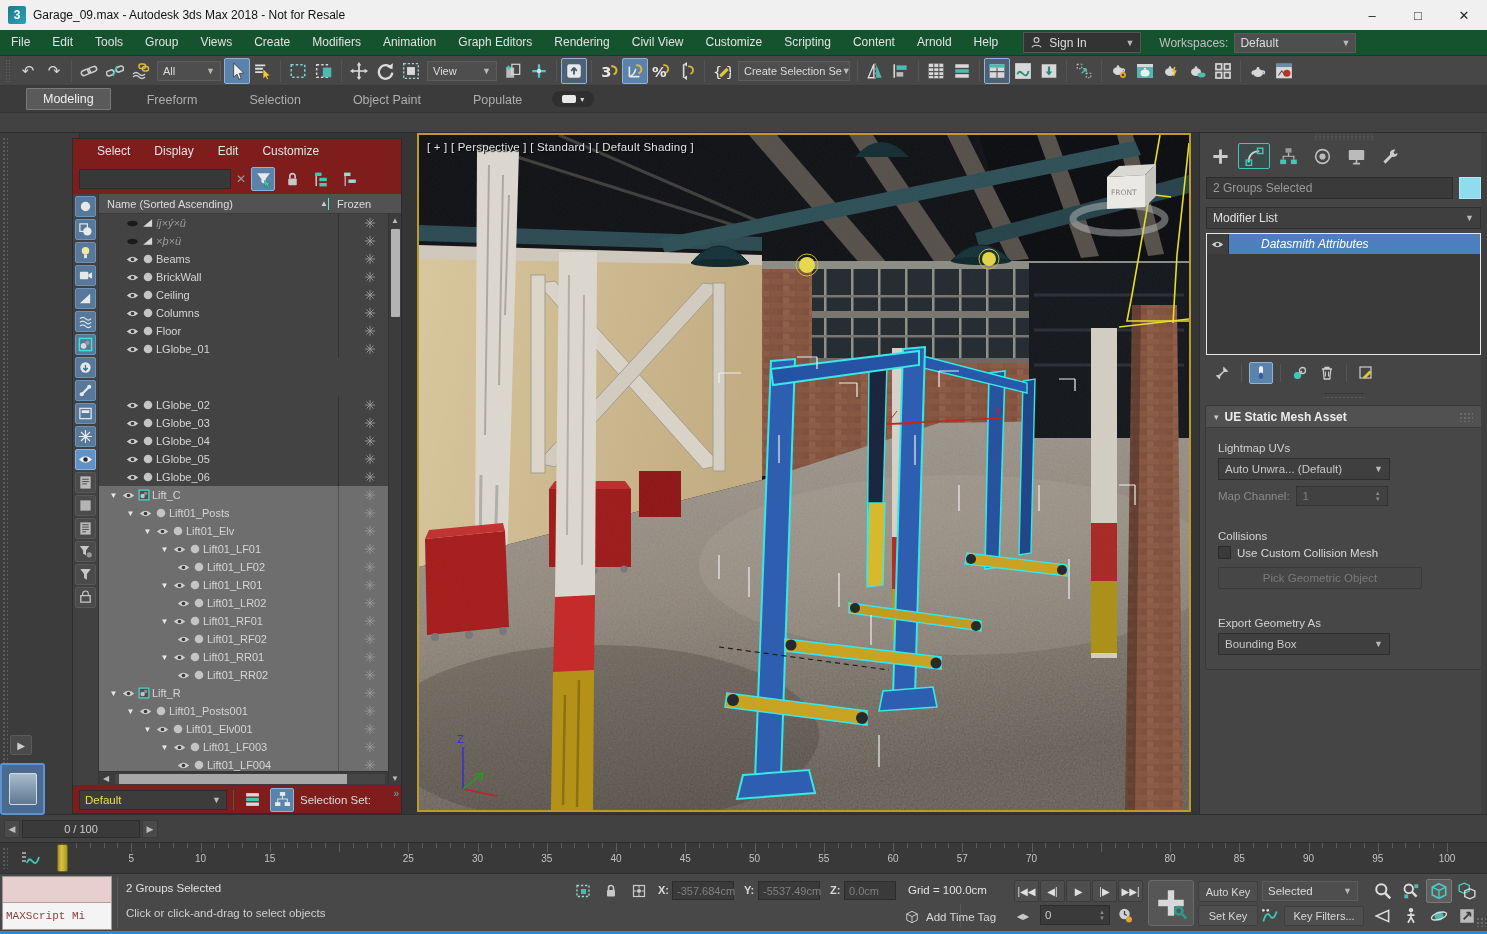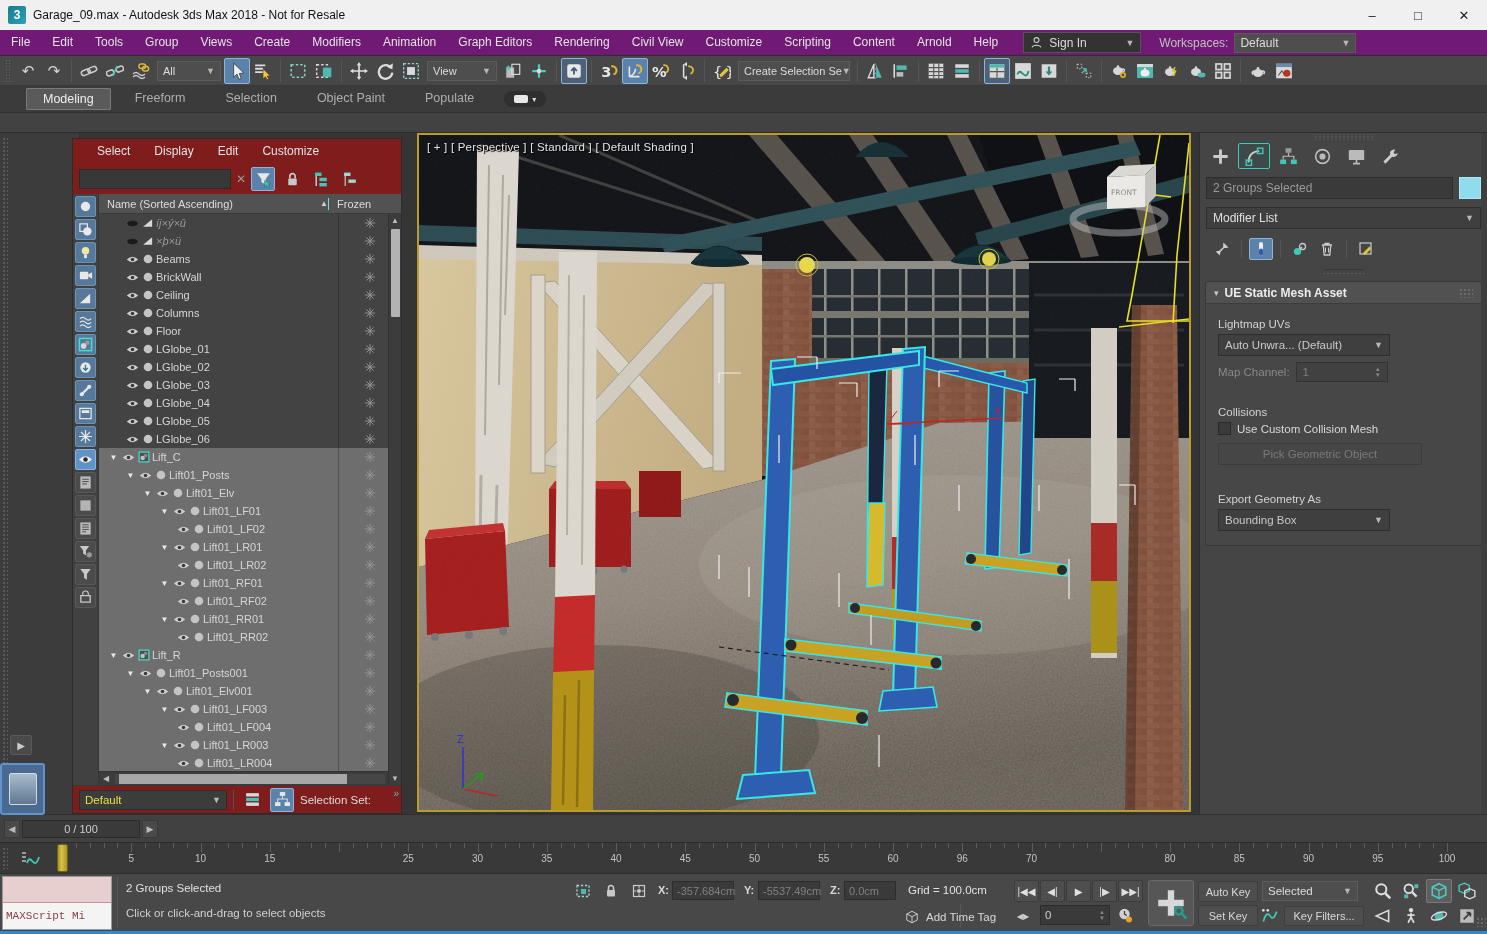--- a/index.html
+++ b/index.html
@@ -9,21 +9,21 @@
 
   
   #titlebar{height:30px;background:#f0f0f0;display:flex;align-items:center;color:#111;}
   #applogo{width:18px;height:18px;margin:0 7px 0 8px;background:linear-gradient(135deg,#1a7a8a,#2aa3b8);color:#fff;
     font-weight:bold;font-size:12px;display:flex;align-items:center;justify-content:center;border-radius:2px;}
   #wintitle{font-size:12px;color:#111;}
   #winbtns{margin-left:auto;display:flex;height:100%;}
   .winbtn{width:46px;height:100%;display:flex;align-items:center;justify-content:center;font-size:13px;color:#222;}
 
   
-  #menubar{height:26px;background:#701a75;display:flex;align-items:center;border-bottom:1px solid #2e2e2e;}
+  #menubar{height:26px;background:#14532d;display:flex;align-items:center;border-bottom:1px solid #2e2e2e;}
   .menu-item{padding:0 11px;color:#e2e2e2;font-size:12px;line-height:25px;}
   #signin{margin-left:14px;width:118px;height:21px;background:#333;border:1px solid #555;display:flex;align-items:center;padding:0 6px;gap:6px;}
   #signin .lbl{flex:1;color:#ddd;}
   #wslabel{margin-left:18px;color:#c0c0c0;}
   #wscombo{margin-left:6px;width:122px;height:20px;background:#4e4e4e;border:1px solid #5a5a5a;display:flex;align-items:center;justify-content:space-between;padding:0 5px;color:#ddd;}
   .carat{font-size:9px;color:#b8b8b8;}
 
   
   #maintoolbar{height:30px;background:#474747;display:flex;align-items:center;border-bottom:1px solid #393939;padding-left:2px;}
   .grip{width:7px;height:24px;margin:0 3px;background-image:radial-gradient(#666 28%,transparent 30%);background-size:3px 3px;}
@@ -496,21 +496,21 @@
         <svg viewBox="0 0 16 16">
           <rect x="1" y="1.5" width="14" height="13" fill="#d8d8d8"></rect>
           <rect x="1" y="1.5" width="14" height="3" fill="#6a8aa8"></rect>
           <circle cx="10.5" cy="10" r="3.2" fill="#c03020"></circle>
           <path d="M3 12l3-4 2.5 3" stroke="#555" fill="none"></path>
         </svg>
       </div>
     </div>
 
   <div id="ribbonbar">
-    <div id="ribbontabs" style="display:flex;gap:8px;">
+    <div id="ribbontabs" style="display:flex;gap:20px;align-items:flex-end;">
         <div class="rtab active">Modeling</div>
         <div class="rtab">Freeform</div>
         <div class="rtab">Selection</div>
         <div class="rtab">Object Paint</div>
         <div class="rtab">Populate</div>
       </div>
     <div id="ribbonmini">
         <span class="pill"></span>
         <span>▾</span>
       </div>
@@ -850,21 +850,21 @@
                 <span class="rowname">LGlobe_01</span>
                 <span class="coldiv"></span>
                 <span class="fz">
                   <svg viewBox="0 0 14 14">
                     <g stroke="#969696" stroke-width="1.1">
                       <path d="M7 1v12M1 7h12M2.8 2.8l8.4 8.4M11.2 2.8l-8.4 8.4"></path>
                     </g>
                   </svg>
                 </span>
               </div>
-              <div class="exrow" style="padding-left: 25px;">
+              <div class="exrow" style="padding-left: 25px; margin-top: 38px;">
                 <span class="roweye">
                   <svg viewBox="0 0 16 10">
                     <path d="M1 5 Q8 -1.5 15 5 Q8 11.5 1 5Z" fill="#cfcfcf"></path>
                     <circle cx="8" cy="5" r="2.2" fill="#3a3a3a"></circle>
                   </svg>
                 </span>
                 <span class="rowdot">
                   <svg viewBox="0 0 14 14">
                     <circle cx="7" cy="7" r="5" fill="#c4c4c4"></circle>
                   </svg>
@@ -1682,20 +1682,31 @@
             </svg>
           </div>
         </div>
       <div id="cpnamerow">
         <div id="cpname">2 Groups Selected</div>
         <div id="cpswatch"></div>
       </div>
       <div id="modlist">
         <span>Modifier List</span>
         <span class="carat">▼</span>
+      </div>
+      <div id="modstack">
+        <div class="stackrow">
+          <div class="eyecell">
+              <svg viewBox="0 0 16 10">
+                <path d="M1 5 Q8 -1.5 15 5 Q8 11.5 1 5Z" fill="#cfcfcf"></path>
+                <circle cx="8" cy="5" r="2.2" fill="#3a3a3a"></circle>
+              </svg>
+            </div>
+          <div class="slabel">Datasmith Attributes</div>
+        </div>
       </div>
       <div id="stackbtns">
           <div class="sbtn">
             <svg viewBox="0 0 16 16">
               <path d="M9.5 1.5l5 5-2.2.6-2.2-.2-3.6 4.2-.8 3.4-4-4 3.4-.8L9.3 6l-.2-2.2Z" fill="#ccc"></path>
             </svg>
           </div>
           <div class="sbtn-sep"></div>
           <div class="sbtn act">
             <svg viewBox="0 0 16 16">
@@ -1855,21 +1866,21 @@
         <div class="tick" style="left: 851.45px; height: 5px;"></div>
         <div class="tick" style="left: 865.3px; height: 5px;"></div>
         <div class="tick" style="left: 879.15px; height: 5px;"></div>
         <div class="tick" style="left: 893px; height: 9px;"></div>
         <div class="ticklabel" style="left: 893px;">60</div>
         <div class="tick" style="left: 906.85px; height: 5px;"></div>
         <div class="tick" style="left: 920.7px; height: 5px;"></div>
         <div class="tick" style="left: 934.55px; height: 5px;"></div>
         <div class="tick" style="left: 948.4px; height: 5px;"></div>
         <div class="tick" style="left: 962.25px; height: 9px;"></div>
-        <div class="ticklabel" style="left: 962.25px;">96</div>
+        <div class="ticklabel" style="left: 962.25px;">57</div>
         <div class="tick" style="left: 976.1px; height: 5px;"></div>
         <div class="tick" style="left: 989.95px; height: 5px;"></div>
         <div class="tick" style="left: 1003.8px; height: 5px;"></div>
         <div class="tick" style="left: 1017.65px; height: 5px;"></div>
         <div class="tick" style="left: 1031.5px; height: 9px;"></div>
         <div class="ticklabel" style="left: 1031.5px;">70</div>
         <div class="tick" style="left: 1045.35px; height: 5px;"></div>
         <div class="tick" style="left: 1059.2px; height: 5px;"></div>
         <div class="tick" style="left: 1073.05px; height: 5px;"></div>
         <div class="tick" style="left: 1086.9px; height: 5px;"></div>

